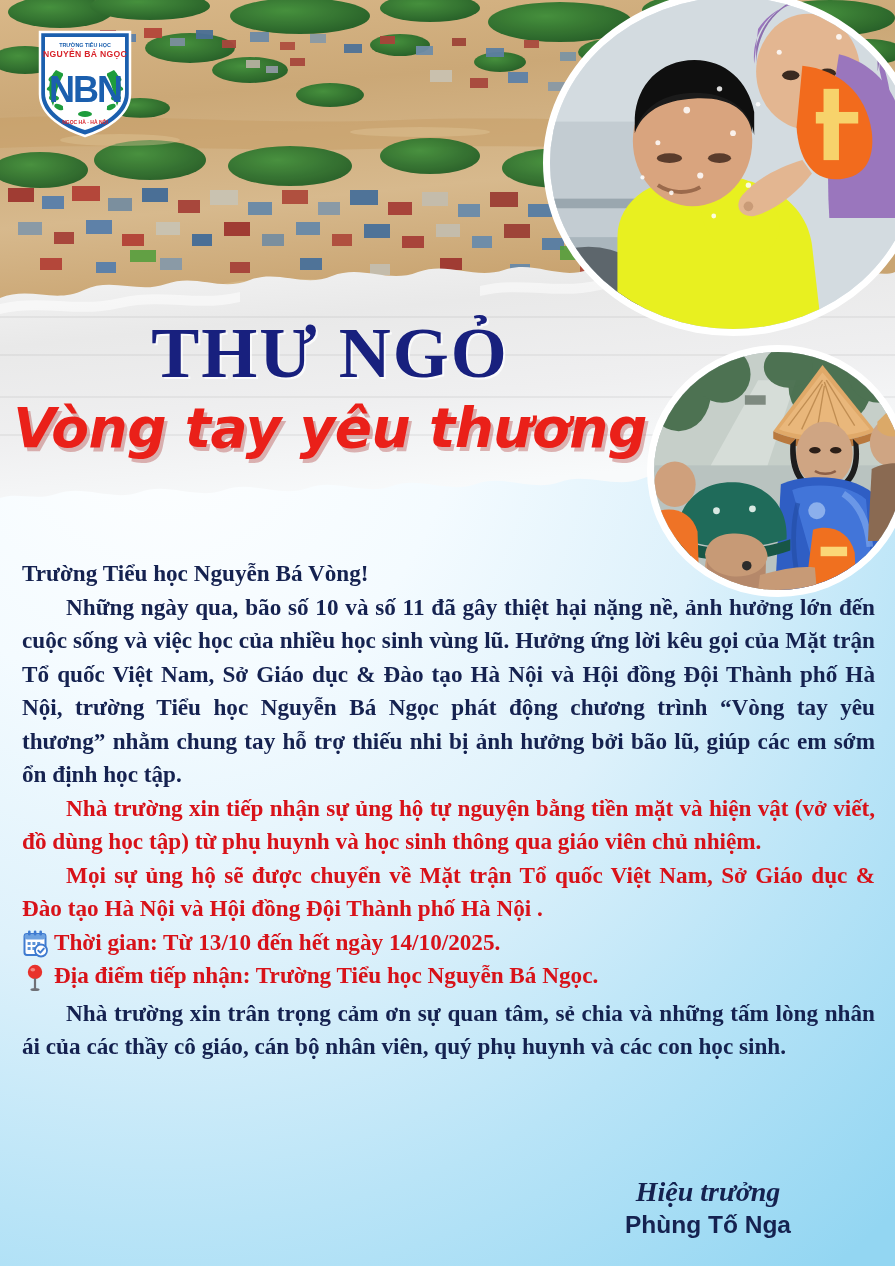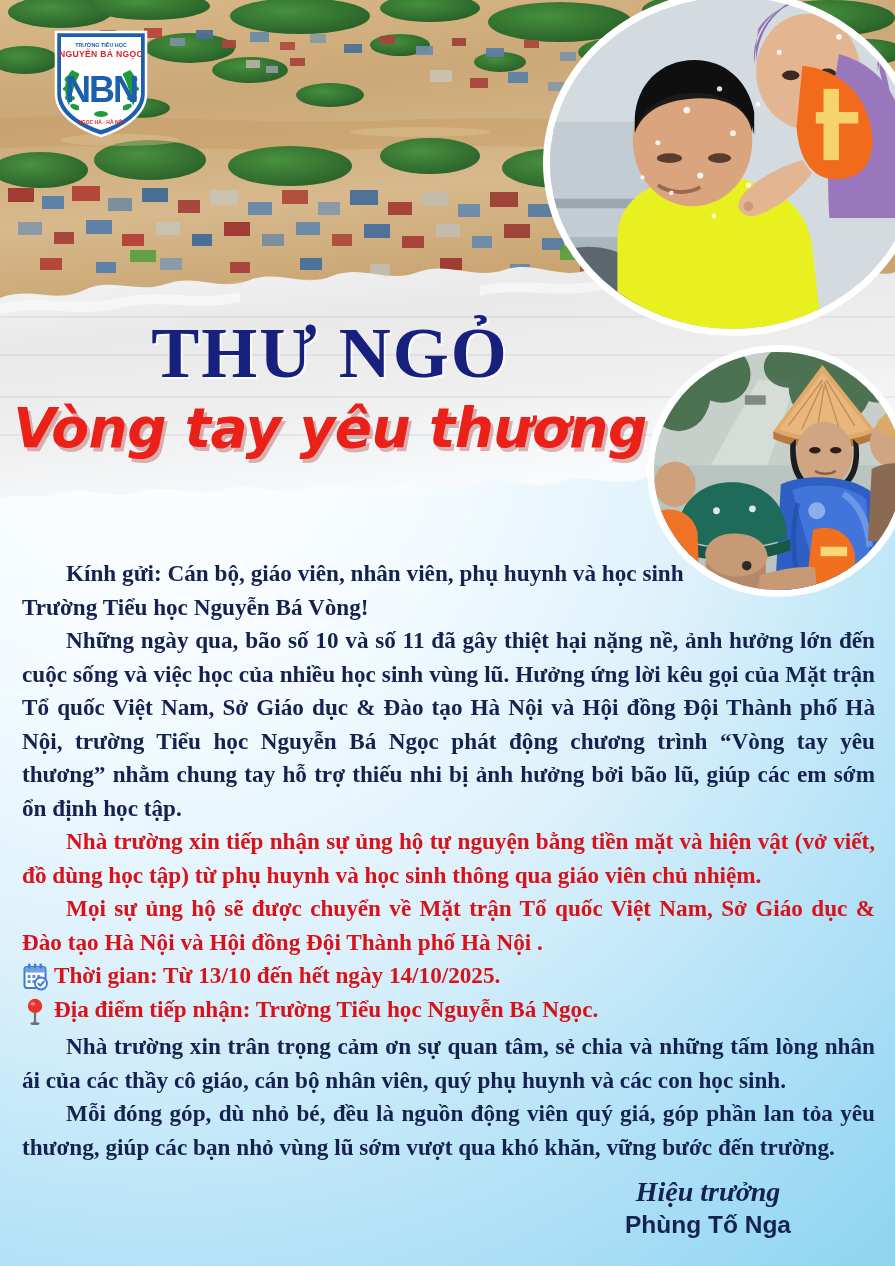--- a/index.html
+++ b/index.html
@@ -54,21 +54,21 @@
   .circ-small {
     top:345px; right:-14px;
     width:262px; height:252px;
     border:7px solid #ffffff;
   }
   .circ svg { display:block; width:100%; height:100%; }
 
   
   .logo {
     position:absolute;
-    top:26px; left:48px;
+    top:26px; left:32px;
     width:106px; height:112px;
     z-index:9;
   }
   .logo svg { display:block; width:106px; height:112px; }
 
   
   .title-block {
     position:absolute;
     top:318px; left:0;
     width:660px;
@@ -517,21 +517,20 @@
     </svg>
   </div>
 
   <div class="title-block">
     <div class="title-main">THƯ NGỎ</div>
     <div class="title-sub">Vòng tay yêu thương</div>
   </div>
 
   <div class="letter">
 
-    <p class="noj" style="text-indent:44px;">Kính gửi: Cán bộ, giáo viên, nhân viên, phụ huynh và học sinh</p>
 
     <p class="noj">Trường Tiểu học Nguyễn Bá Vòng!</p>
 
     <p class="ind">Những ngày qua, bão số 10 và  số 11 đã gây thiệt hại nặng nề, ảnh hưởng lớn đến cuộc sống và việc học của nhiều học sinh vùng lũ. Hưởng ứng lời kêu gọi của Mặt trận Tổ quốc Việt Nam, Sở Giáo dục &amp; Đào tạo Hà Nội và Hội đồng Đội Thành phố Hà Nội, trường Tiểu học Nguyễn Bá Ngọc phát động chương trình “Vòng tay yêu thương” nhằm chung tay hỗ trợ thiếu nhi bị ảnh hưởng bởi bão lũ, giúp các em sớm ổn định học tập.</p>
 
     <p class="ind red">Nhà trường xin tiếp nhận sự ủng hộ tự nguyện bằng tiền mặt và hiện vật (vở viết, đồ dùng học tập) từ phụ huynh và học sinh thông qua giáo viên chủ nhiệm.</p>
 
     <p class="ind red">Mọi sự ủng hộ sẽ được chuyển về Mặt trận Tổ quốc Việt Nam, Sở Giáo dục &amp; Đào tạo Hà Nội và Hội đồng Đội Thành phố Hà Nội .</p>
 
     <div class="icon-line">
@@ -563,21 +562,20 @@
           <ellipse cx="10.8" cy="7.8" rx="2.4" ry="1.7" fill="#f79691" opacity="0.85"></ellipse>
           <rect x="11.9" y="16" width="2.2" height="11" rx="1.1" fill="#6f7076"></rect>
           <ellipse cx="13" cy="27.5" rx="4.6" ry="1.6" fill="#6f7076"></ellipse>
         </svg>
       </span>
       <span class="txt">Địa điểm tiếp nhận: Trường Tiểu học Nguyễn Bá Ngọc.</span>
     </div>
 
     <p class="ind" style="margin-top:4px;">Nhà trường xin trân trọng cảm ơn sự quan tâm, sẻ chia và những tấm lòng nhân ái của các thầy cô giáo, cán bộ nhân viên, quý phụ huynh và các con học sinh.</p>
 
-    <p class="ind">Mỗi đóng góp, dù nhỏ bé, đều là nguồn động viên quý giá, góp phần lan tỏa yêu thương, giúp các bạn nhỏ vùng lũ sớm vượt qua khó khăn, vững bước đến trường.</p>
   </div>
 
   <div class="signature">
     <div class="sig-role">Hiệu trưởng</div>
     <div class="sig-name">Phùng Tố Nga</div>
   </div>
 
 </div>
 
 </body></html>

